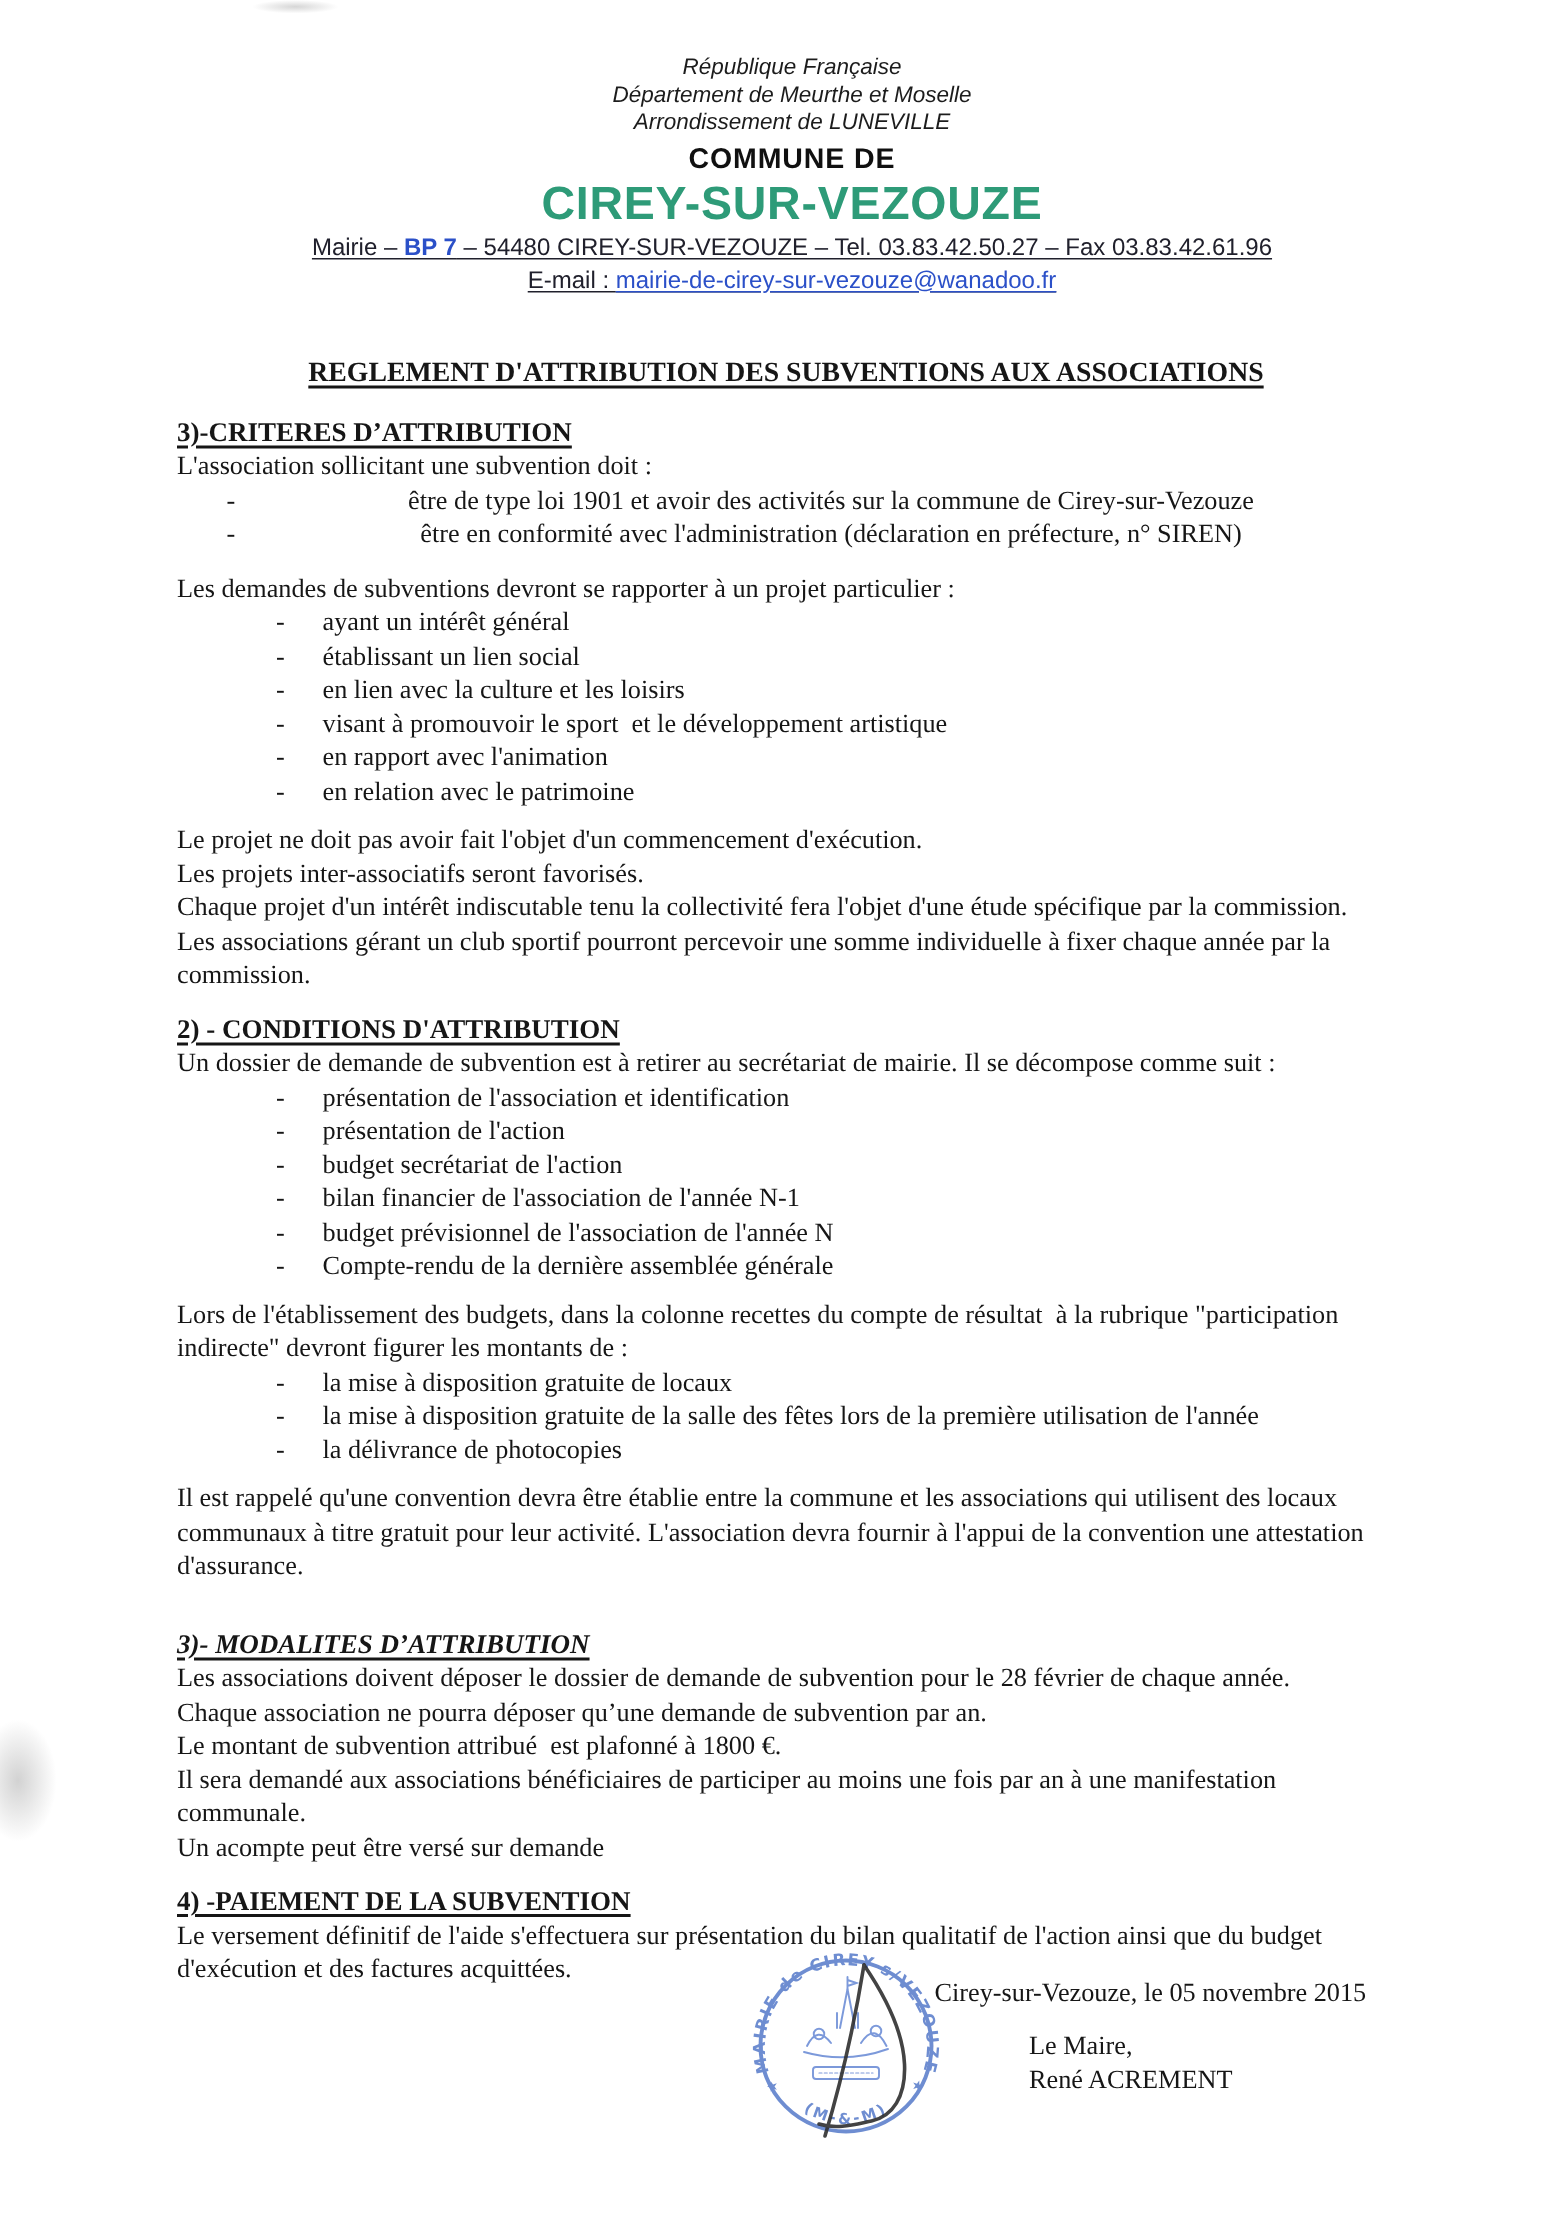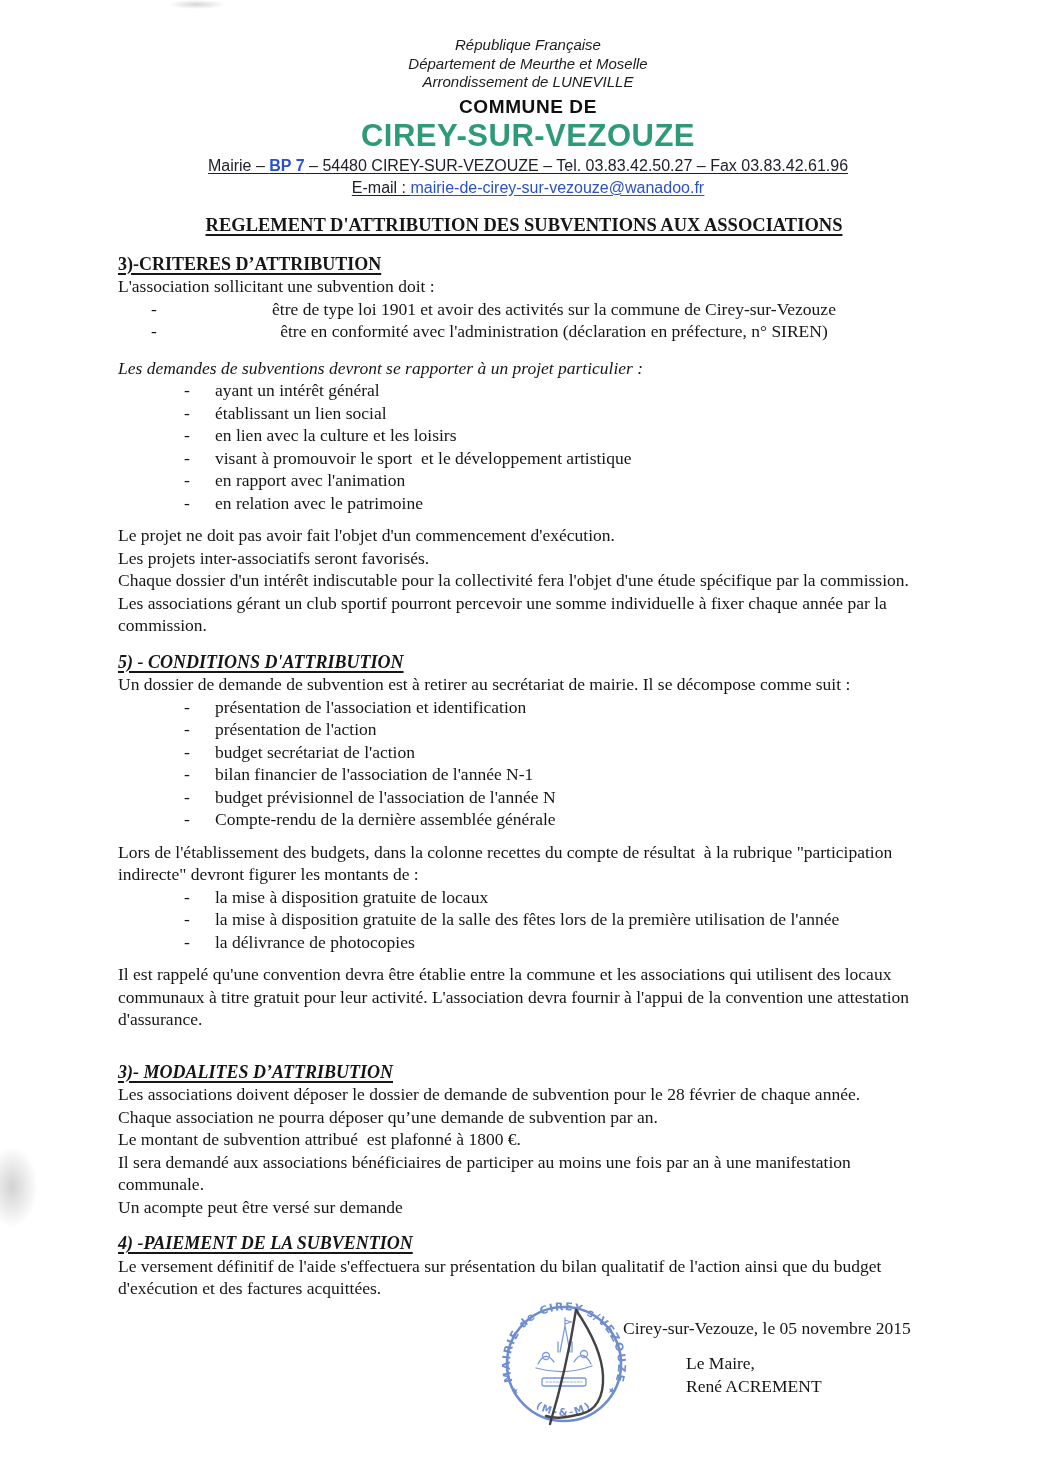--- a/index.html
+++ b/index.html
@@ -25,35 +25,35 @@
     letter-spacing:.6px; color:#101010; }
   .lh-name { font-weight:bold; font-size:31px; line-height:35px; color:#2e9b78; letter-spacing:.5px; }
   .lh-address { font-size:16px; line-height:20px; margin-top:3px; color:#20202c;
     text-decoration:underline; text-underline-offset:2px; }
   .lh-address .bp { color:#2b50c8; font-weight:bold; }
   .lh-email { font-size:16px; line-height:20px; margin-top:2px; color:#20202c;
     text-decoration:underline; text-underline-offset:2px; }
   .email-link { color:#2b50c8; text-decoration:underline; cursor:pointer; }
 
   
-  .doc-body { position:absolute; left:118px; top:214px; width:812px;
+  .doc-body { position:absolute; left:118px; top:238px; width:812px;
     font-size:17.5px; line-height:22.5px; }
   .doc-title { font-size:18.5px; font-weight:bold; text-align:center; margin:0 0 16px 0;
     text-decoration:underline; text-decoration-thickness:1.5px; text-underline-offset:3px; }
   .sec-h { font-size:18px; font-weight:bold; margin:0;
     text-decoration:underline; text-decoration-thickness:1.5px; text-underline-offset:3px; }
   .para { margin:0; }
   .list { margin:0; padding:0; list-style:none; }
   .list li { position:relative; margin:0; }
   .list-a li { padding-left:60px;text-align:center; }
   .list-a li::before { content:"-"; position:absolute; left:33px; }
   .list-b li { padding-left:97px; }
   .list-b li::before { content:"-"; position:absolute; left:66px; }
   .mt-sm { margin-top:10px; }
-  .mt-md { margin-top:14px;font-style:italic; }
+  .mt-md { margin-top:14px; }
   .mt-lg { margin-top:30px;font-style:italic; }
 
   
   .date-line { position:absolute; left:623px; top:1318px; font-size:17.5px; }
   .signer { position:absolute; left:686px; top:1352px; font-size:17.5px; line-height:23px; }
   .seal-wrap { position:absolute; left:488px; top:1292px; width:160px; height:160px; }
   .seal-wrap svg { display:block; }
   .stamp-text { font-family:"DejaVu Sans","Liberation Sans",sans-serif; font-weight:bold;
     fill:#5b7ecb; }
 </style>
@@ -88,24 +88,24 @@
     <ul class="list list-b">
       <li data-bind="sections.s1.list2.0">ayant un intérêt général</li>
       <li data-bind="sections.s1.list2.1">établissant un lien social</li>
       <li data-bind="sections.s1.list2.2">en lien avec la culture et les loisirs</li>
       <li data-bind="sections.s1.list2.3">visant à promouvoir le sport  et le développement artistique</li>
       <li data-bind="sections.s1.list2.4">en rapport avec l'animation</li>
       <li data-bind="sections.s1.list2.5">en relation avec le patrimoine</li>
     </ul>
     <p class="para mt-sm" data-bind="sections.s1.paras.0">Le projet ne doit pas avoir fait l'objet d'un commencement d'exécution.</p>
     <p class="para" data-bind="sections.s1.paras.1">Les projets inter-associatifs seront favorisés.</p>
-    <p class="para" data-bind="sections.s1.paras.3">Chaque dossier d'un intérêt indiscutable pour la collectivité fera l'objet d'une étude spécifique par la commission.</p>
+    <p class="para" data-bind="sections.s1.paras.3">Chaque projet d'un intérêt indiscutable tenu la collectivité fera l'objet d'une étude spécifique par la commission.</p>
     <p class="para" data-bind="sections.s1.paras.4">Les associations gérant un club sportif pourront percevoir une somme individuelle à fixer chaque année par la commission.</p>
 
-    <h2 class="sec-h mt-md" data-bind="sections.s2.heading">5) - CONDITIONS D'ATTRIBUTION</h2>
+    <h2 class="sec-h mt-md" data-bind="sections.s2.heading">2) - CONDITIONS D'ATTRIBUTION</h2>
     <p class="para" data-bind="sections.s2.intro">Un dossier de demande de subvention est à retirer au secrétariat de mairie. Il se décompose comme suit :</p>
     <ul class="list list-b">
       <li data-bind="sections.s2.list1.0">présentation de l'association et identification</li>
       <li data-bind="sections.s2.list1.1">présentation de l'action</li>
       <li data-bind="sections.s2.list1.2">budget secrétariat de l'action</li>
       <li data-bind="sections.s2.list1.3">bilan financier de l'association de l'année N-1</li>
       <li data-bind="sections.s2.list1.4">budget prévisionnel de l'association de l'année N</li>
       <li data-bind="sections.s2.list1.5">Compte-rendu de la dernière assemblée générale</li>
     </ul>
     <p class="para mt-sm" data-bind="sections.s2.intro2">Lors de l'établissement des budgets, dans la colonne recettes du compte de résultat  à la rubrique "participation indirecte" devront figurer les montants de :</p>

